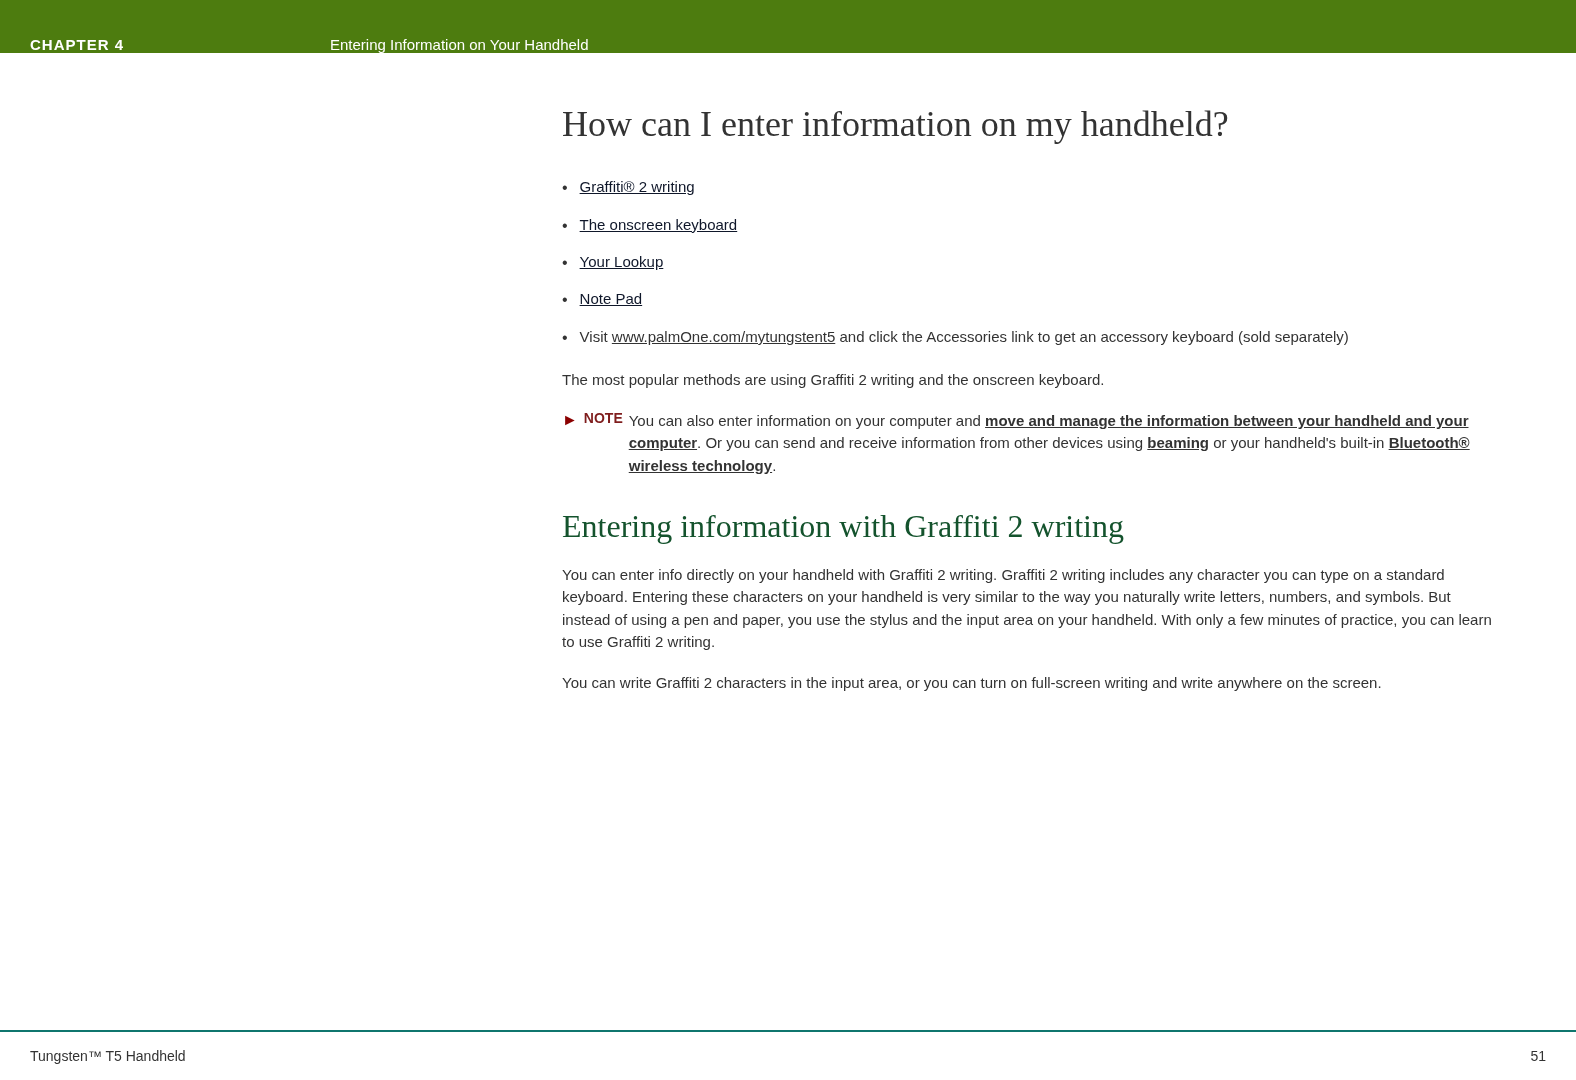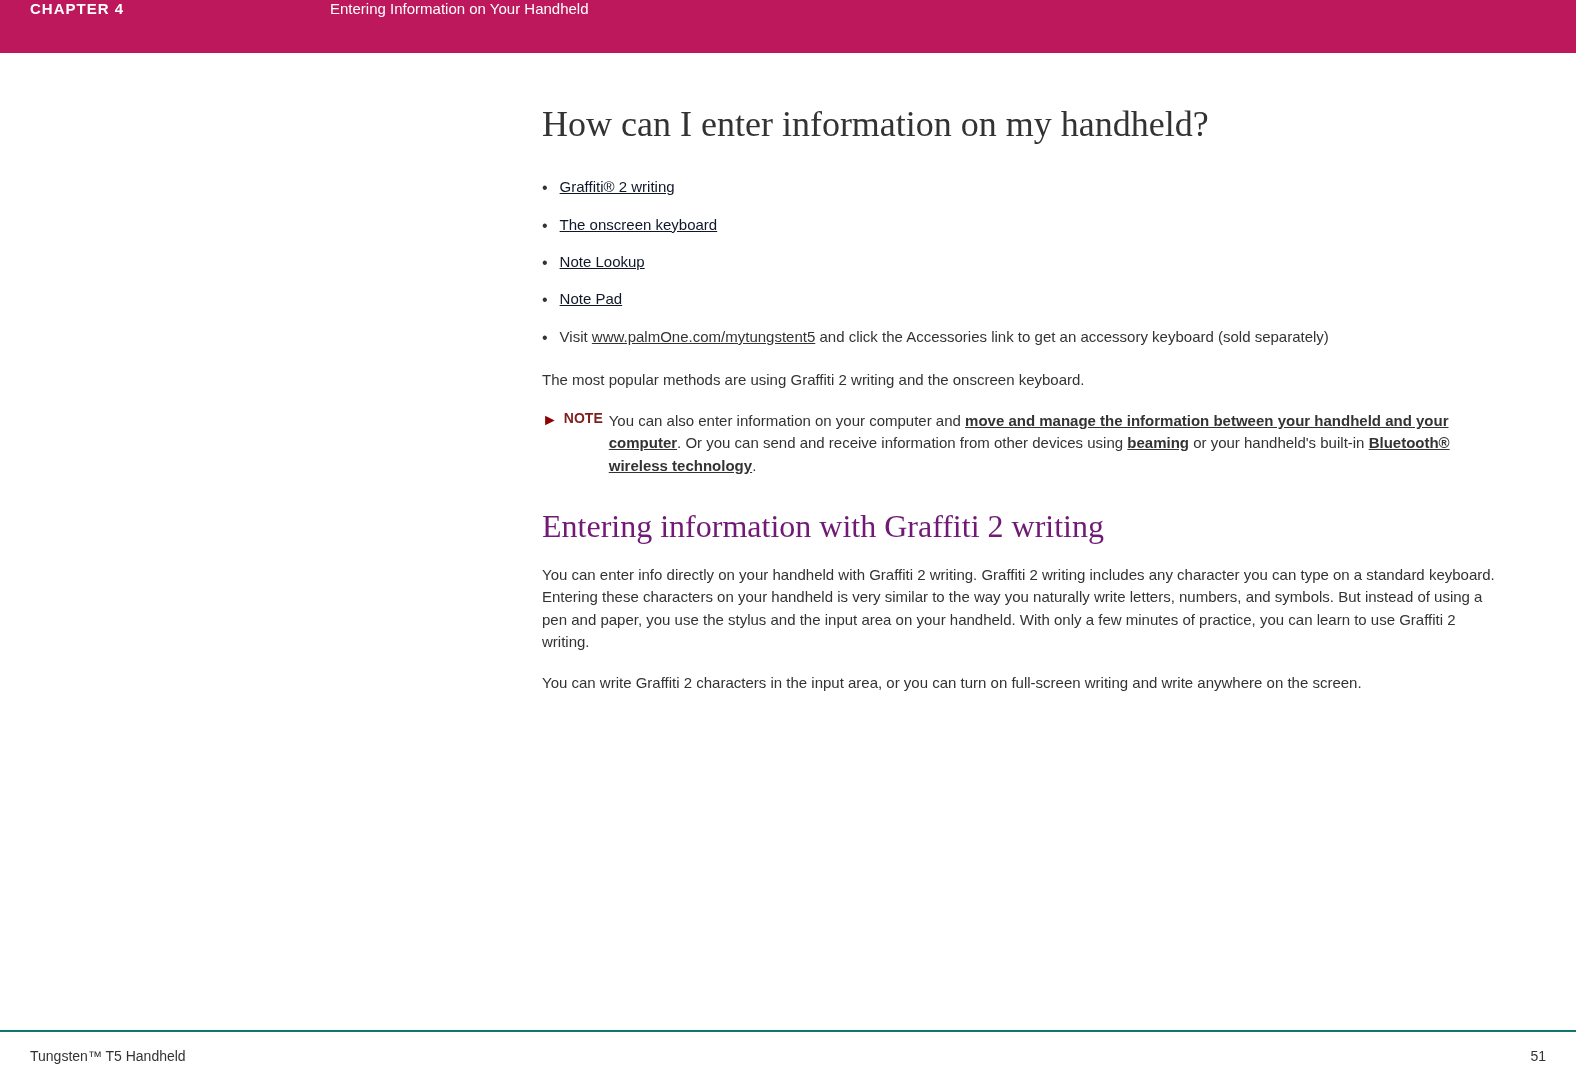--- a/index.html
+++ b/index.html
@@ -13,23 +13,23 @@
       height: 1080px;
       font-family: Arial, Helvetica, sans-serif;
       background: #ffffff;
       overflow: hidden;
     }
 
     
     .header-bar {
       width: 100%;
       height: 53px;
-      background: #be185d;
-      display: flex;
-      align-items: flex-start;
+      background: #4d7c0f;
+      display: flex;
+      align-items: flex-end;
       padding: 0 30px;
     }
 
     .header-chapter {
       color: #ffffff;
       font-size: 15px;
       font-weight: bold;
       letter-spacing: 1px;
       min-width: 300px;
     }
@@ -38,20 +38,21 @@
       color: #ffffff;
       font-size: 15px;
       font-weight: normal;
     }
 
     
     .content-wrapper {
       display: flex;
       height: calc(1080px - 53px - 50px);
       overflow: hidden;
+      margin-left: 20px;
     }
 
     .left-sidebar {
       width: 482px;
       min-width: 482px;
       background: #ffffff;
       border-right: none;
     }
 
     .main-content {
@@ -152,21 +153,21 @@
     .note-text a {
       color: #333333;
       text-decoration: underline;
       font-weight: bold;
     }
 
     
     .section-heading {
       font-size: 32px;
       font-weight: 300;
-      color: #701a75;
+      color: #14532d;
       margin-bottom: 18px;
       font-family: Georgia, 'Times New Roman', serif;
       line-height: 1.2;
     }
 
     
     .sub-heading {
       font-size: 17px;
       font-weight: bold;
       color: #333333;
@@ -223,21 +224,21 @@
       <li>
         <span class="bullet-dot">•</span>
         <a class="bullet-link">Graffiti® 2 writing</a>
       </li>
       <li>
         <span class="bullet-dot">•</span>
         <a class="bullet-link">The onscreen keyboard</a>
       </li>
       <li>
         <span class="bullet-dot">•</span>
-        <a class="bullet-link">Note Lookup</a>
+        <a class="bullet-link">Your Lookup</a>
       </li>
       <li>
         <span class="bullet-dot">•</span>
         <a class="bullet-link">Note Pad</a>
       </li>
       <li>
         <span class="bullet-dot">•</span>
         <span class="bullet-text">Visit <a>www.palmOne.com/mytungstent5</a><span> and click the Accessories link to get an accessory keyboard (sold separately)</span></span>
       </li>
     </ul>

